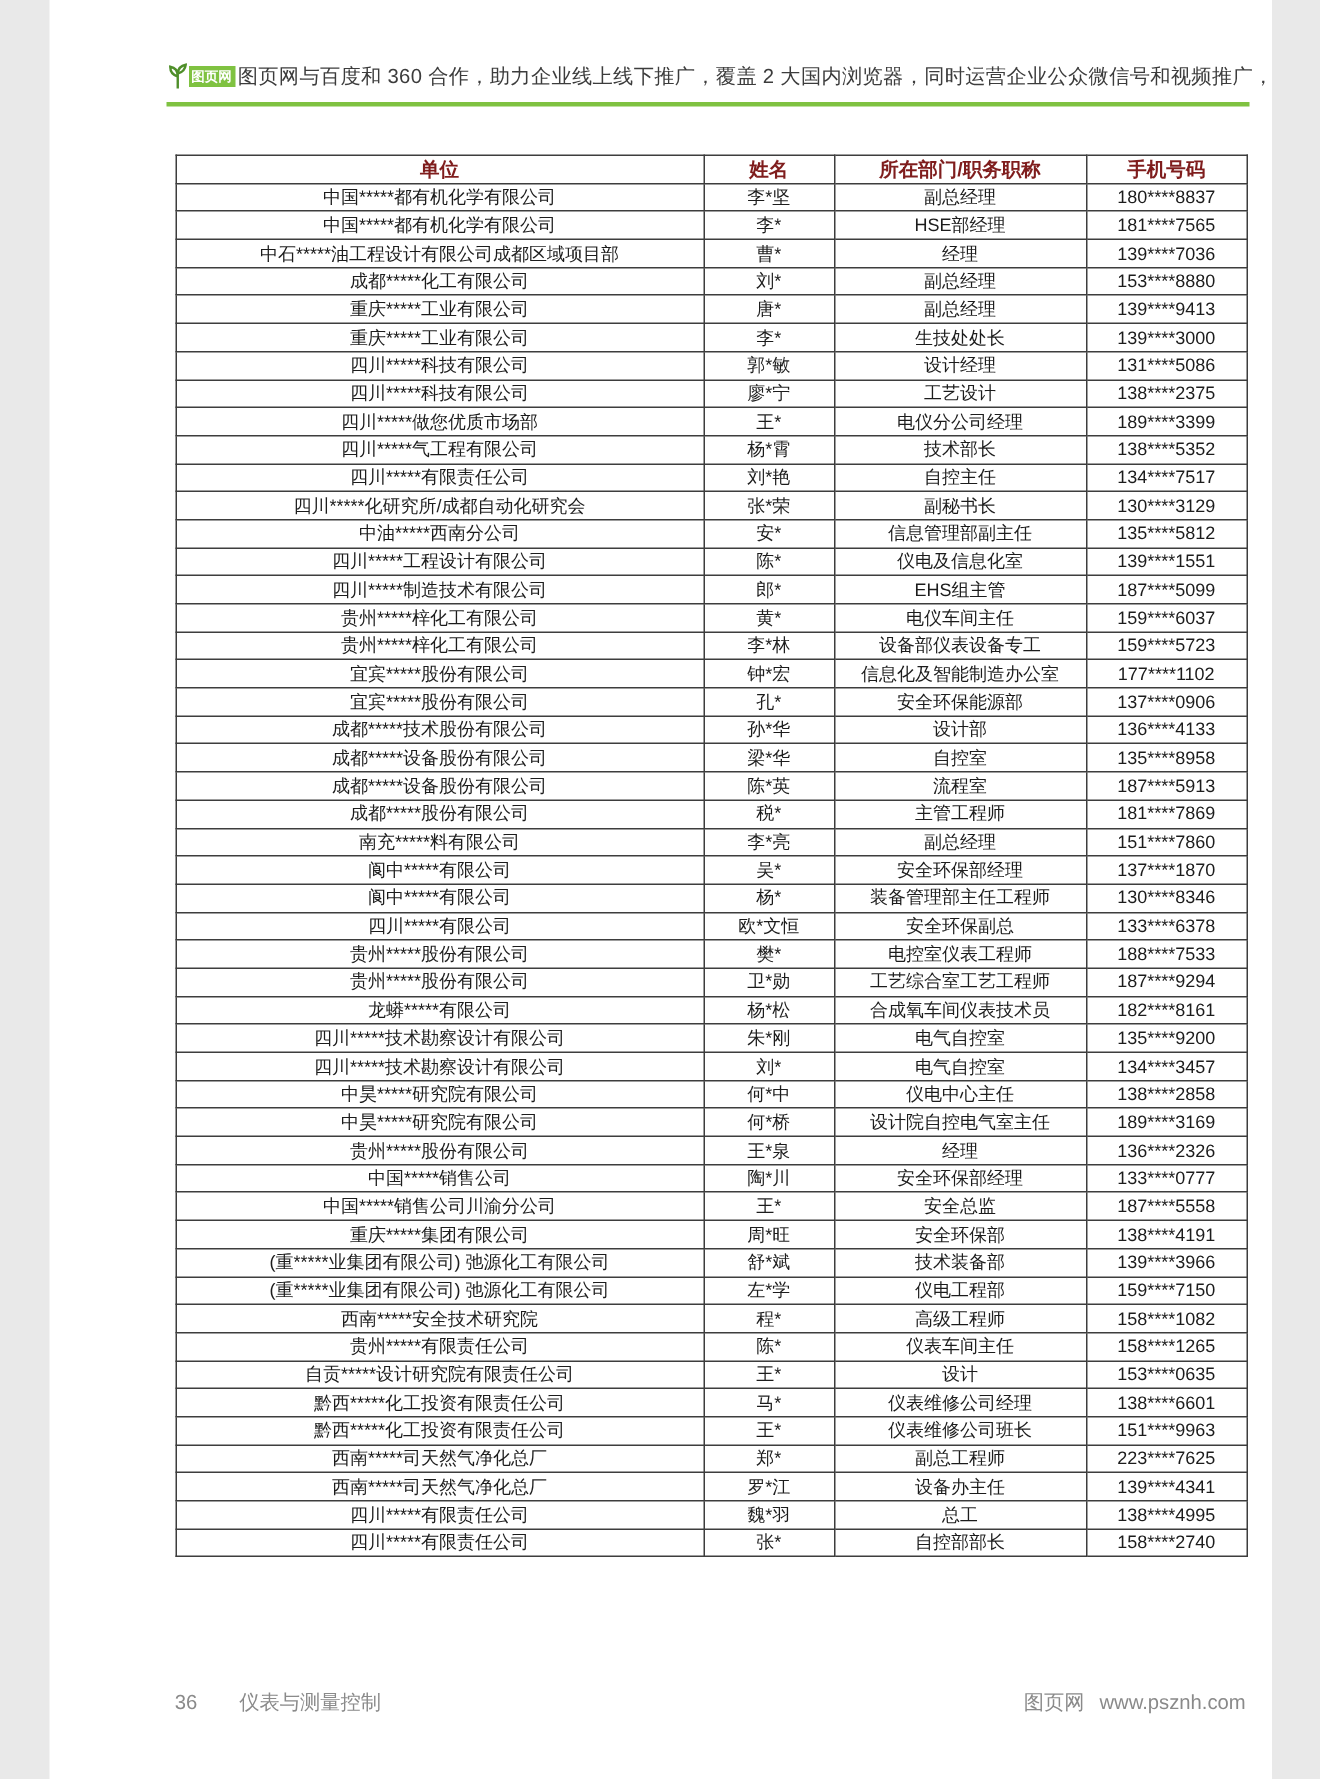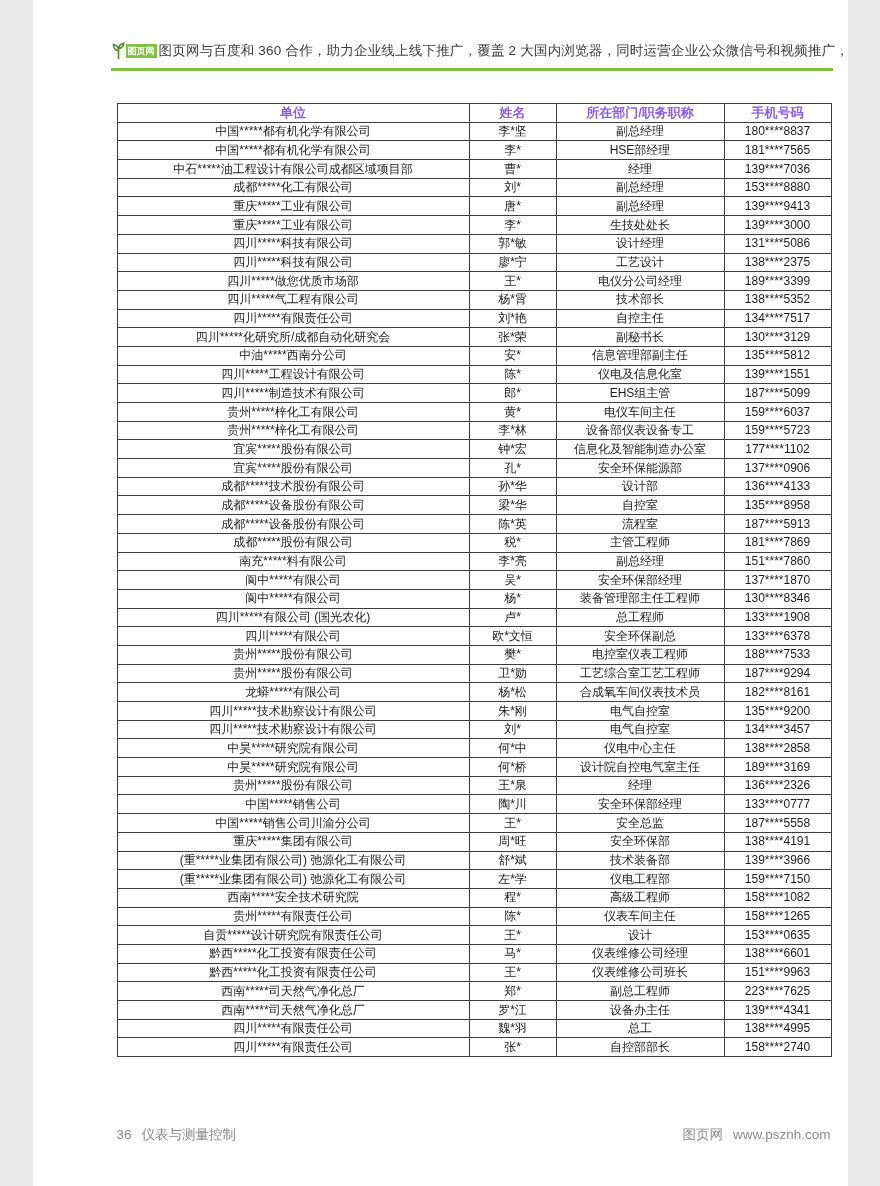--- a/index.html
+++ b/index.html
@@ -74,35 +74,35 @@
     color: #1c1c1c;
     height: 18.7px;
     line-height: 1.05;
     padding: 0 2px;
     overflow: hidden;
     white-space: nowrap;
   }
   .data-table th {
     font-size: 13px;
     font-weight: bold;
-    color: #8b5cf6;
+    color: #7f1d1d;
   }
   
   .footer {
     position: absolute;
     left: 84px;
     top: 1126px;
     width: 714px;
     display: flex;
     justify-content: space-between;
     align-items: center;
     font-size: 13.5px;
     color: #8a8a8a;
   }
-  .footer-left { display: flex; gap: 10px; align-items: baseline; }
+  .footer-left { display: flex; gap: 28px; align-items: baseline; }
   .footer-right { display: flex; gap: 10px; align-items: baseline; }
 </style>
 </head>
 <body>
 
 <div class="page">
 
   <div class="banner">
     <span class="logo">
       <svg class="logo-leaf" viewBox="0 0 15 18" xmlns="http://www.w3.org/2000/svg">
@@ -305,26 +305,20 @@
       <td>137****1870</td>
     </tr>
 
     <tr>
       <td>阆中*****有限公司</td>
       <td>杨*</td>
       <td>装备管理部主任工程师</td>
       <td>130****8346</td>
     </tr>
 
-    <tr>
-      <td>四川*****有限公司 (国光农化)</td>
-      <td>卢*</td>
-      <td>总工程师</td>
-      <td>133****1908</td>
-    </tr>
 
     <tr>
       <td>四川*****有限公司</td>
       <td>欧*文恒</td>
       <td>安全环保副总</td>
       <td>133****6378</td>
     </tr>
 
     <tr>
       <td>贵州*****股份有限公司</td>

